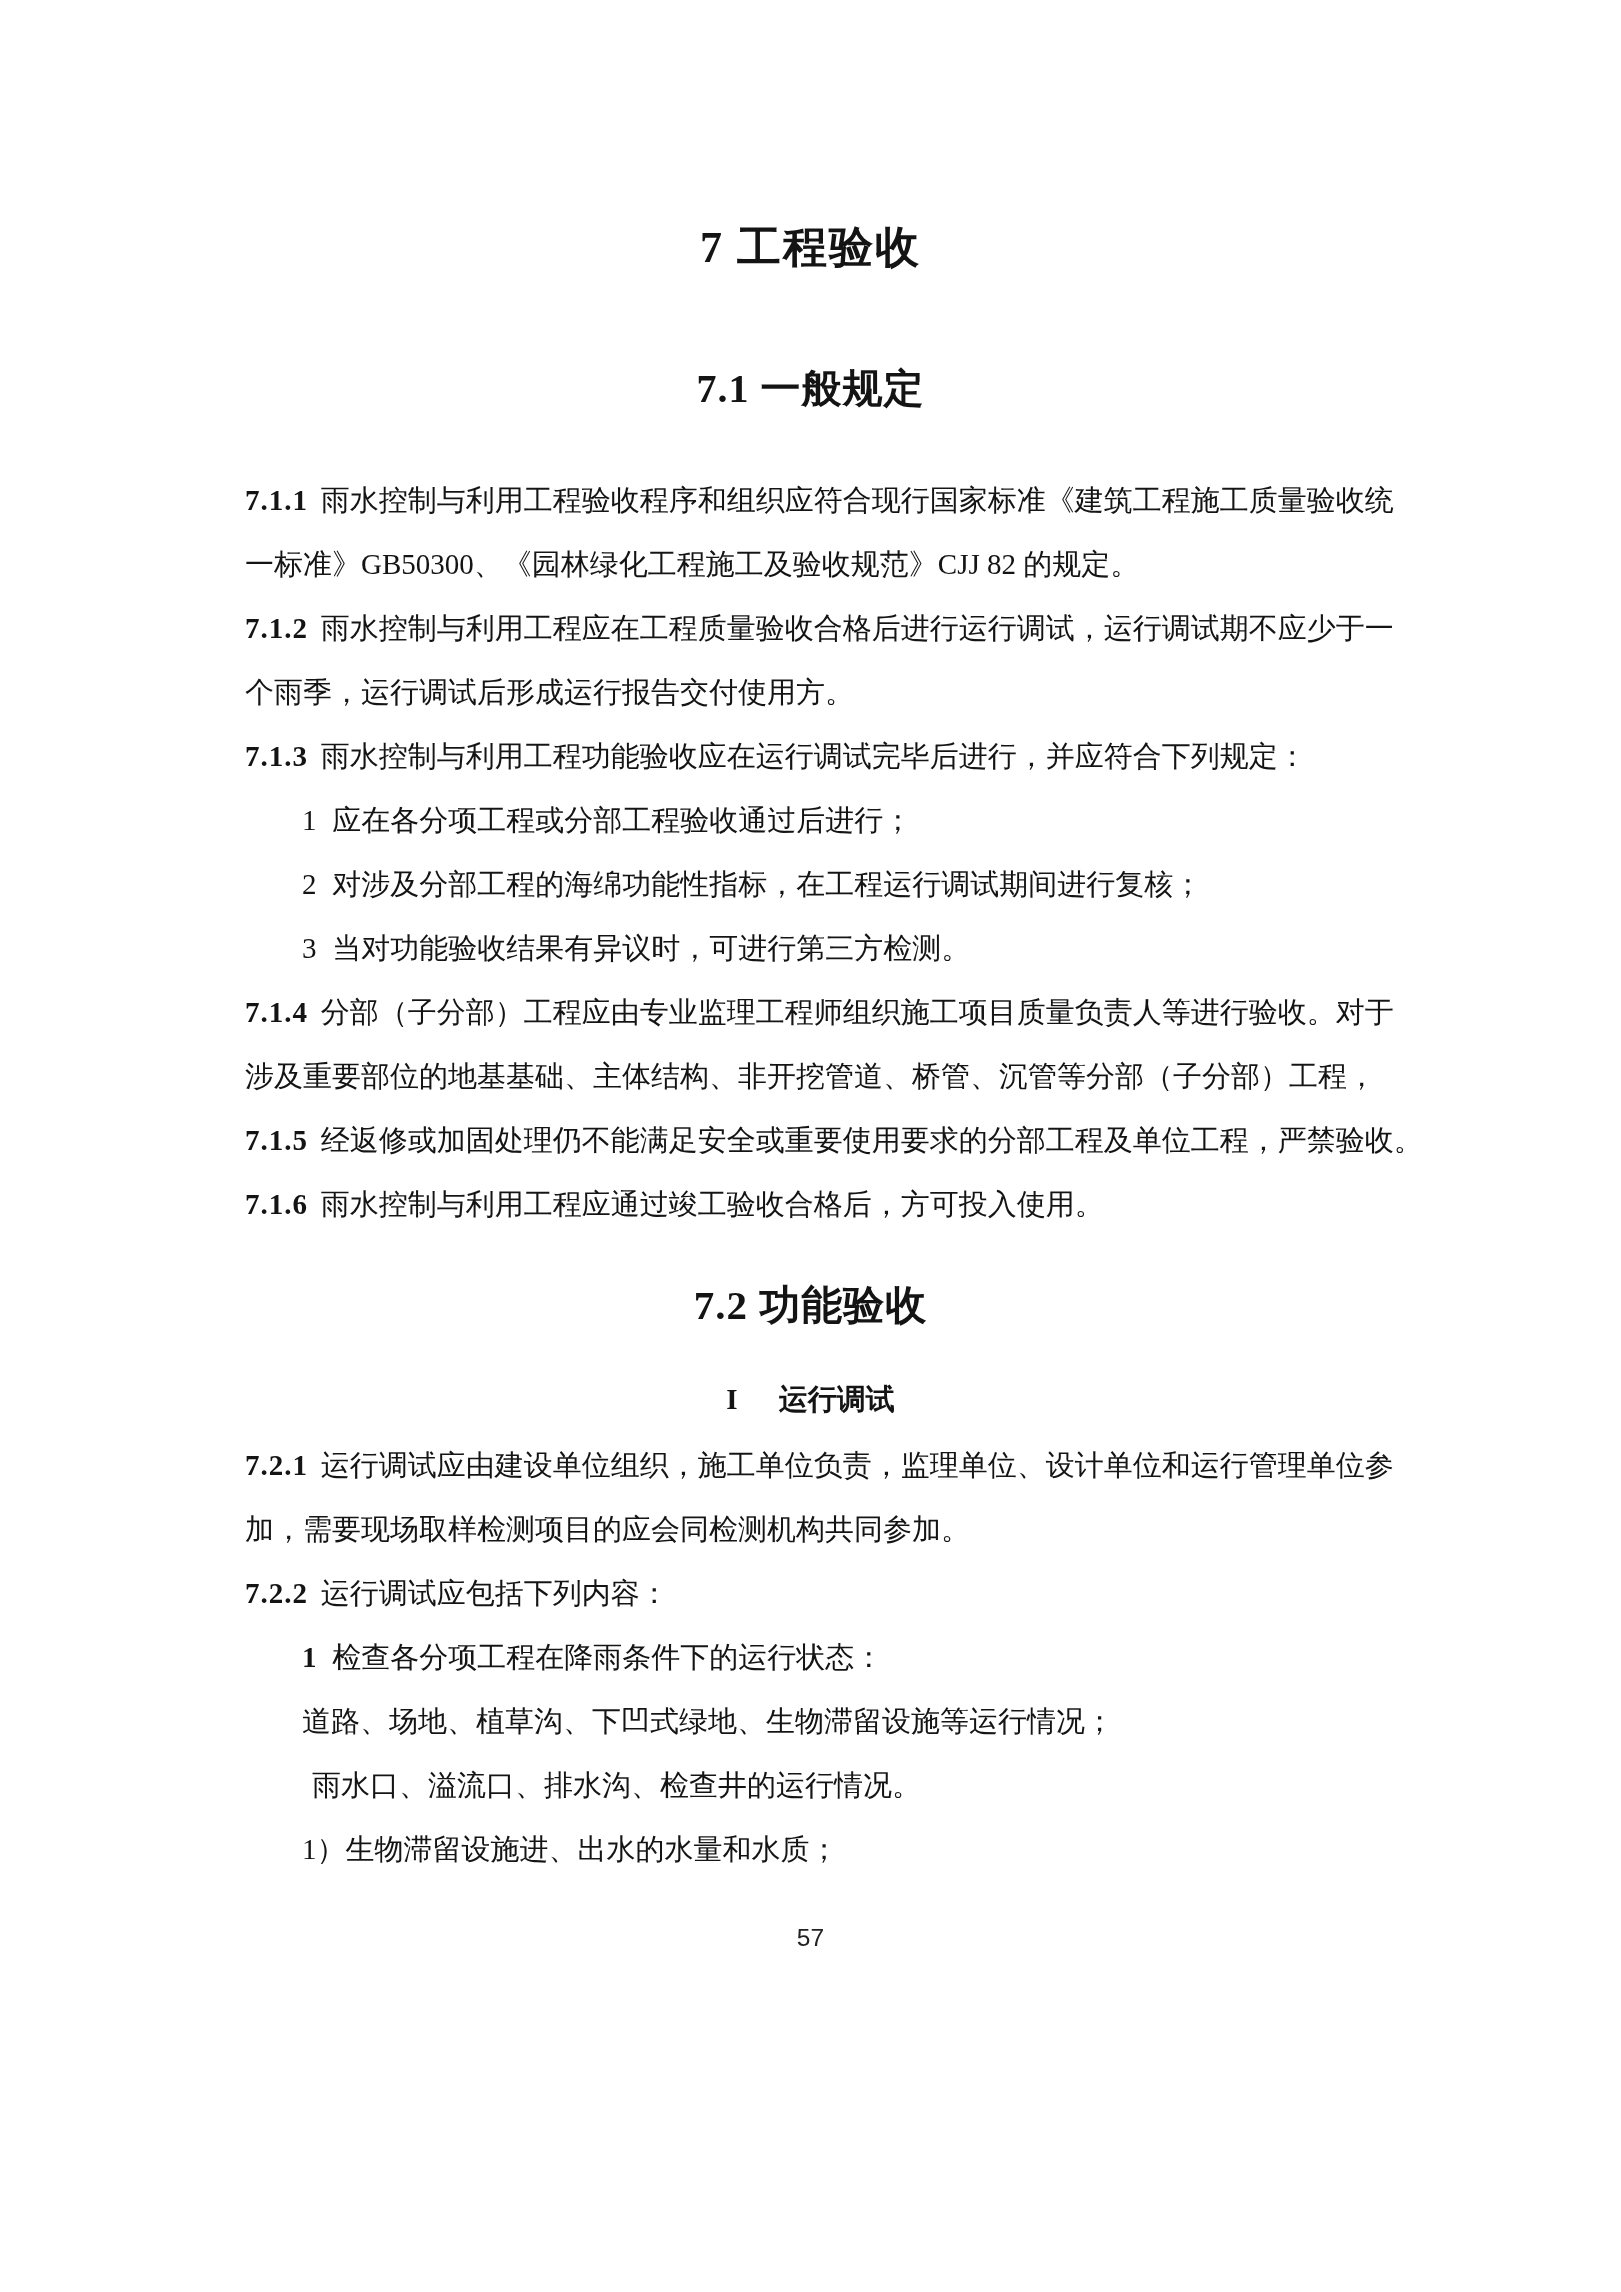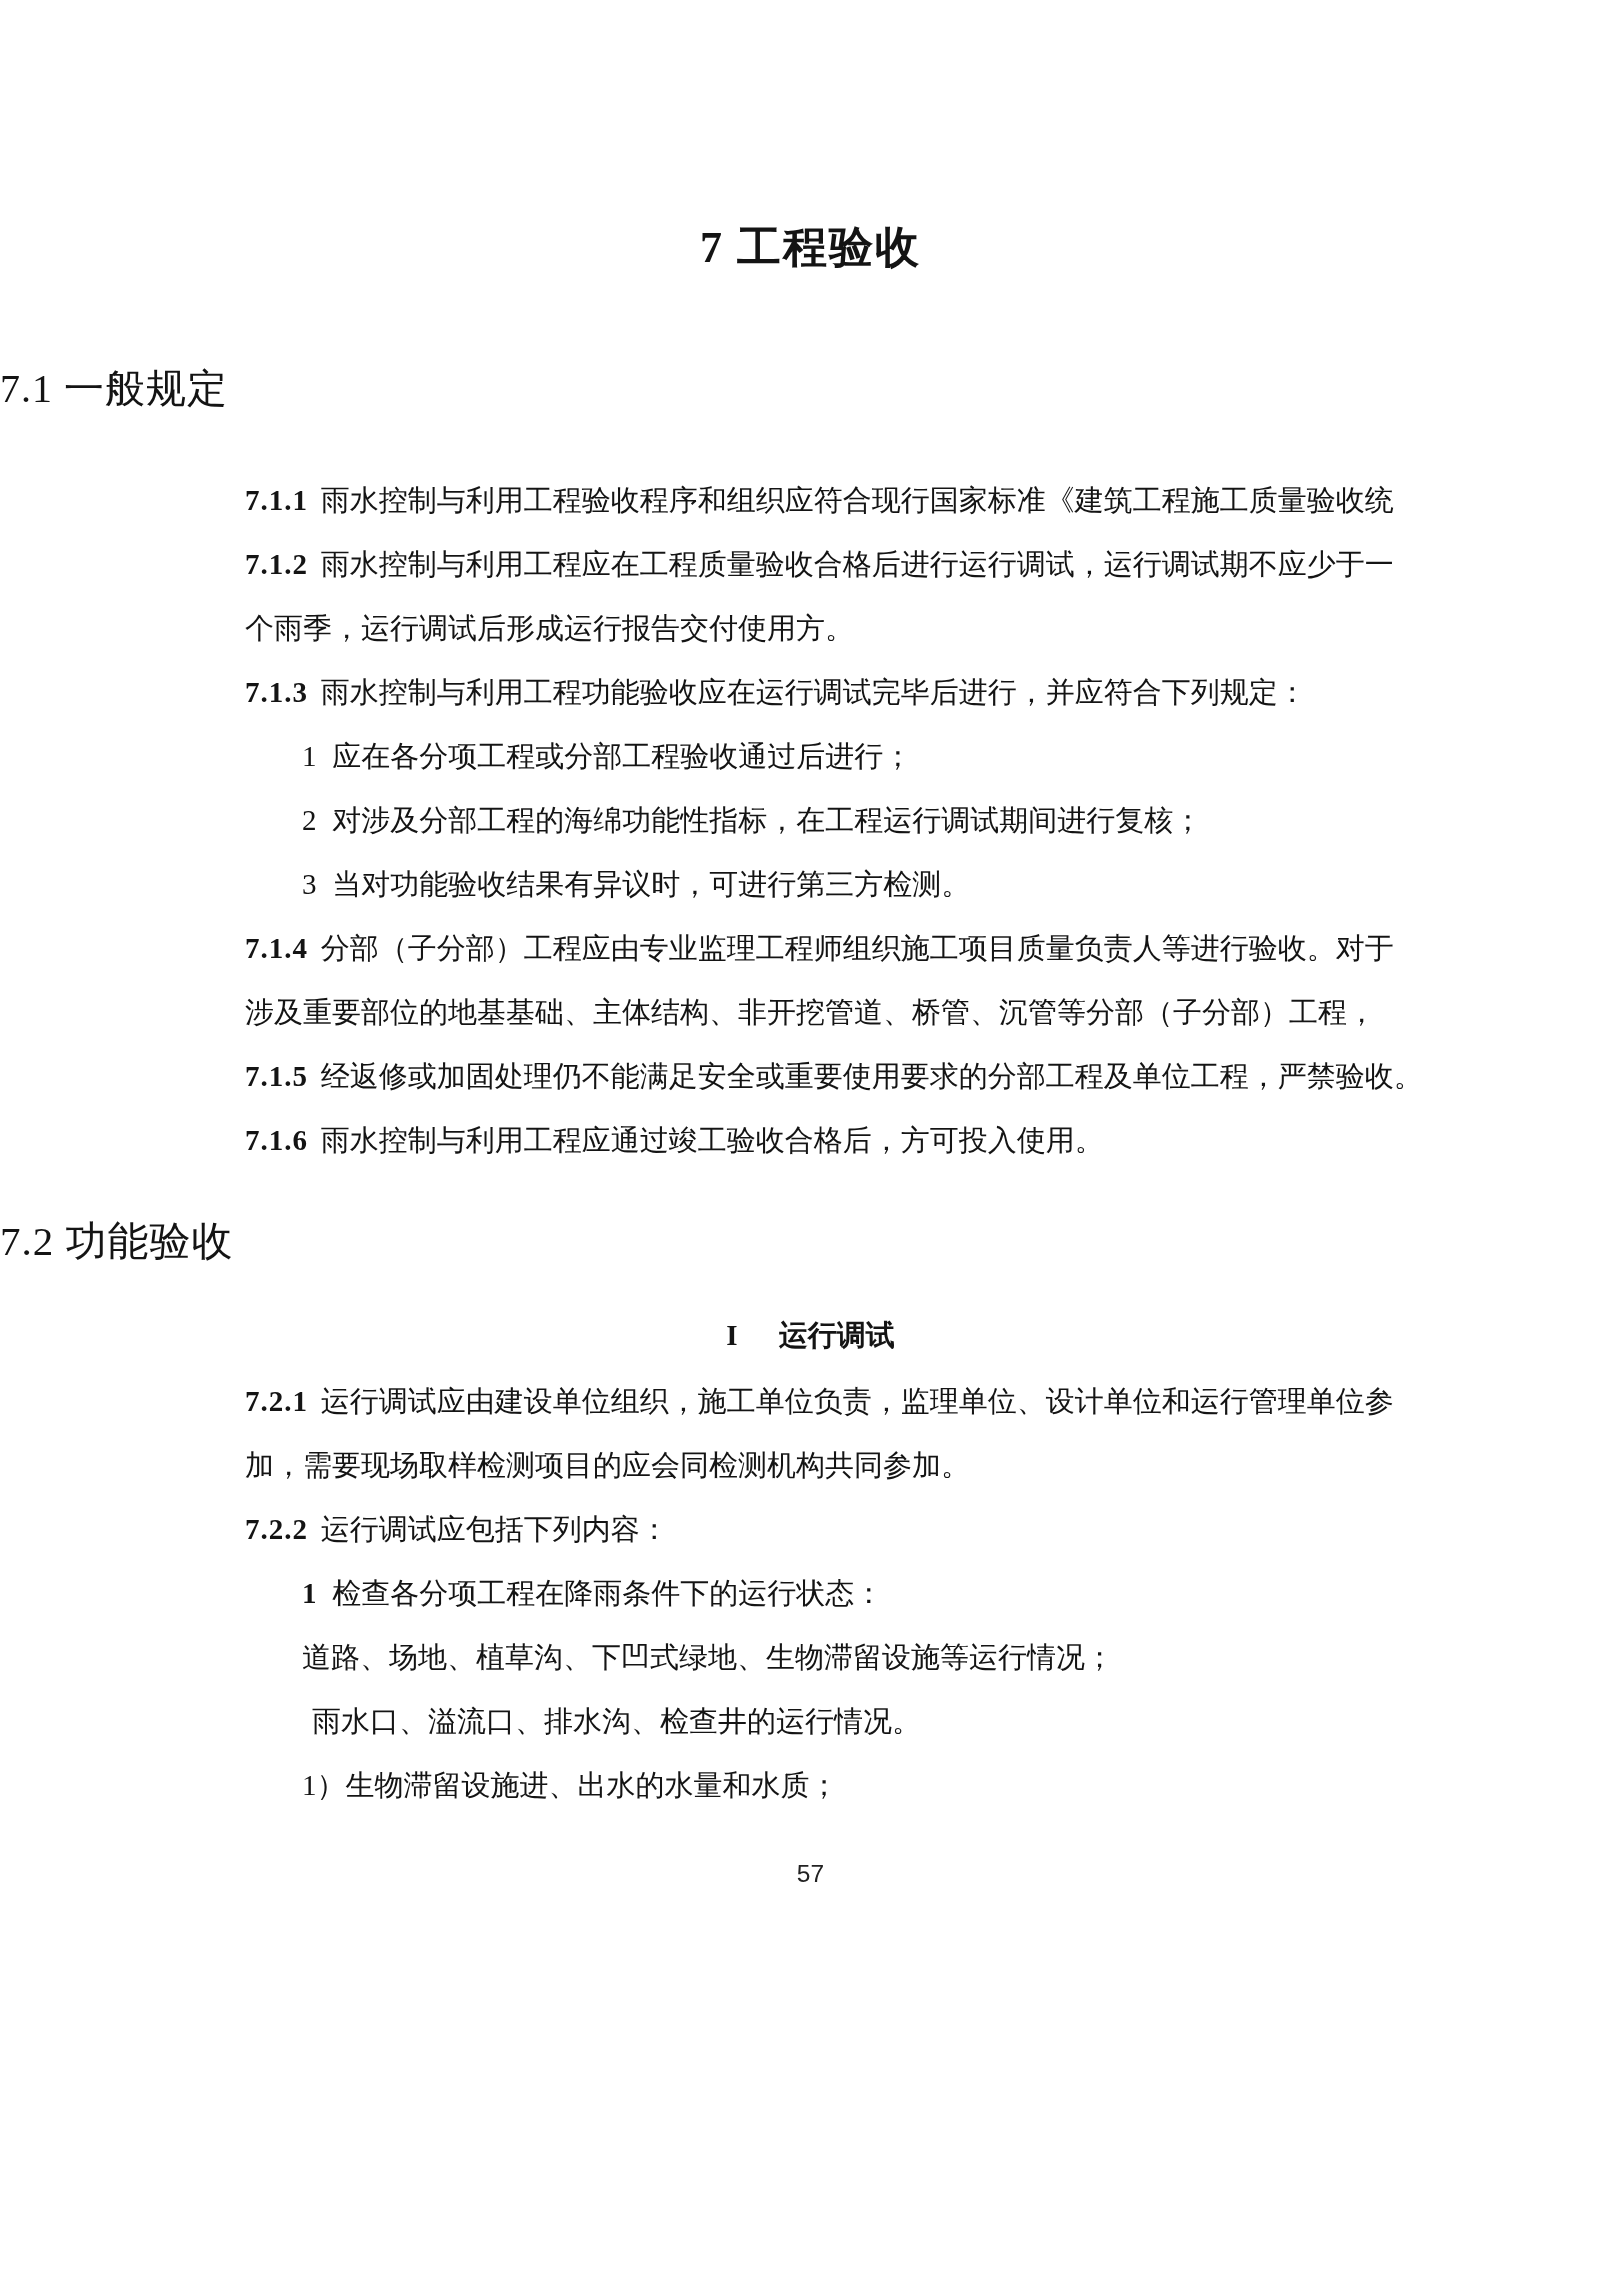--- a/index.html
+++ b/index.html
@@ -19,22 +19,22 @@
     font-size: 44px;
     line-height: 49px;
     font-weight: 700;
     text-align: center;
     letter-spacing: 2px;
   }
   .section-title {
     margin: 94px 0 0 0;
     font-size: 40px;
     line-height: 45px;
-    font-weight: 400;
-    text-align: left;
+    font-weight: 700;
+    text-align: center;
     letter-spacing: 1px;
   }
   .section-title.second { margin-top: 47px; font-size: 41px; }
   .subsection-title {
     margin: 54px 0 0 0;
     font-size: 29px;
     line-height: 35px;
     font-weight: 700;
     text-align: center;
   }
@@ -66,20 +66,21 @@
 
 <div class="page">
 
   <h1 class="chapter-title">7 工程验收</h1>
 
   <h2 class="section-title">7.1 一般规定</h2>
 
   <div class="body-block">
 
     <div class="line"><span class="cnum">7.1.1</span><span>雨水控制与利用工程验收程序和组织应符合现行国家标准《建筑工程施工质量验收统</span></div>
+    <div class="line">一标准》GB50300、《园林绿化工程施工及验收规范》CJJ 82 的规定。</div>
 
     <div class="line"><span class="cnum">7.1.2</span><span>雨水控制与利用工程应在工程质量验收合格后进行运行调试，运行调试期不应少于一</span></div>
     <div class="line">个雨季，运行调试后形成运行报告交付使用方。</div>
 
     <div class="line"><span class="cnum">7.1.3</span><span>雨水控制与利用工程功能验收应在运行调试完毕后进行，并应符合下列规定：</span></div>
     <div class="line indent"><span class="inum">1</span><span>应在各分项工程或分部工程验收通过后进行；</span></div>
     <div class="line indent"><span class="inum">2</span><span>对涉及分部工程的海绵功能性指标，在工程运行调试期间进行复核；</span></div>
     <div class="line indent"><span class="inum">3</span><span>当对功能验收结果有异议时，可进行第三方检测。</span></div>
 
     <div class="line"><span class="cnum">7.1.4</span><span>分部（子分部）工程应由专业监理工程师组织施工项目质量负责人等进行验收。对于</span></div>

